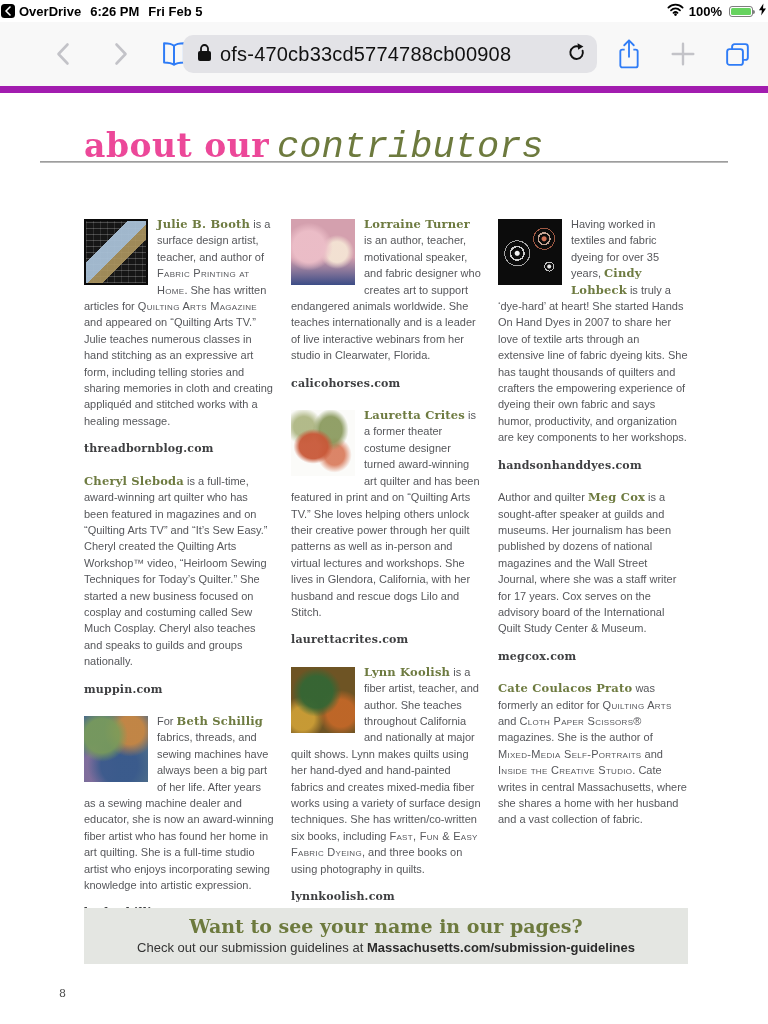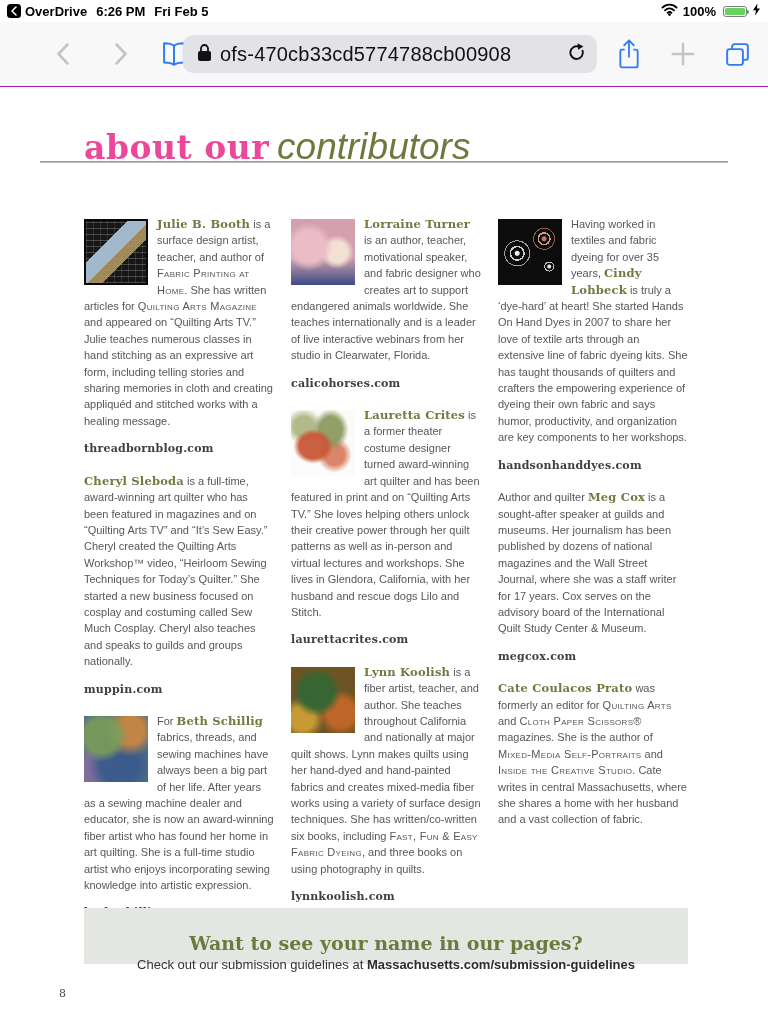--- a/index.html
+++ b/index.html
@@ -1,51 +1,51 @@
 <!DOCTYPE html>
 <html><head>
 <meta charset="utf-8">
 <style>
   html,body{margin:0;padding:0;width:768px;height:1024px;background:#fff;
     font-family:"Liberation Sans",sans-serif;-webkit-text-size-adjust:none;}
   .screen{position:relative;width:768px;height:1024px;overflow:hidden;background:#fff;}
 
   
   .status-bar{position:absolute;top:0;left:0;width:768px;height:22px;background:#fff;
-    display:flex;justify-content:space-between;align-items:center;padding:0 7px;box-sizing:border-box;
+    display:flex;justify-content:space-between;align-items:center;padding:0 1px;box-sizing:border-box;
     font-size:13px;font-weight:bold;color:#000;}
   .status-left{display:flex;align-items:center;gap:9px;}
   .app-chip{display:flex;align-items:center;gap:4px;}
   .app-chip .chip-ico{width:14px;height:14px;background:#000;border-radius:3.5px;
     display:flex;align-items:center;justify-content:center;}
   .status-right{display:flex;align-items:center;gap:5px;}
   .battery{position:relative;width:24px;height:11px;border:1px solid rgba(0,0,0,.5);
     border-radius:3px;padding:1px;box-sizing:border-box;margin-left:2px;}
   .battery::after{content:"";position:absolute;right:-3px;top:3px;width:2px;height:4px;
     background:rgba(0,0,0,.5);border-radius:0 2px 2px 0;}
   .batt-fill{display:block;width:100%;height:100%;background:#67d35f;border-radius:1.5px;}
 
   
   .toolbar{position:absolute;top:22px;left:0;width:768px;height:64px;background:#f8f8f8;
-    border-bottom:1px solid #a21caf;}
+    border-bottom:7px solid #a21caf;}
   .tb{position:absolute;top:0;height:64px;display:flex;align-items:center;justify-content:center;}
   .tb-back{left:48px;width:30px;} .tb-fwd{left:106px;width:30px;} .tb-book{left:156px;width:36px;}
   .addr-pill{position:absolute;left:183px;top:13px;width:414px;height:38px;background:#e3e3e7;
     border-radius:10px;display:flex;align-items:center;padding:0 10px 0 14px;box-sizing:border-box;}
   .addr-url{flex:1;font-size:20px;color:#111;letter-spacing:.2px;white-space:nowrap;overflow:hidden;
     margin-left:8px;
     -webkit-mask-image:linear-gradient(to right,#000 88%,transparent 99%);
     mask-image:linear-gradient(to right,#000 88%,transparent 99%);}
   .tb-share{left:612px;width:34px;} .tb-plus{left:666px;width:34px;} .tb-tabs{left:720px;width:34px;}
 
   
   .page-title{position:absolute;top:126px;left:84px;white-space:nowrap;z-index:2;}
   .title-main{font-family:"DejaVu Serif","Liberation Serif",serif;font-weight:bold;
     font-size:33px;color:#ec4899;letter-spacing:.5px;}
-  .title-script{font-family:Liberation Sans, sans-serif;font-style:italic;
+  .title-script{font-family:Liberation Mono, monospace;font-style:italic;
     font-size:37px;color:#6d7a3e;margin-left:8px;}
   .title-rule{position:absolute;top:161px;left:40px;width:688px;height:2px;
     background:linear-gradient(to bottom,#8f8f8f,#c9c9c9);z-index:1;}
 
   .columns{position:absolute;top:216px;left:84px;width:604px;display:flex;gap:17px;}
   .col{width:190px;}
   .bio{margin:0 0 15px 0;font-size:11px;line-height:16.4px;color:#56575b;}
   .bio::after{content:"";display:block;clear:both;}
   .bio p{margin:0;}
   .bio .name{font-family:"DejaVu Serif","Liberation Serif",serif;font-weight:bold;
@@ -80,21 +80,21 @@
   .thumb-cindy-lohbeck{background:
     radial-gradient(circle at 30% 52%,rgba(255,255,255,.95) 0 2px,transparent 3px),
     radial-gradient(circle at 30% 52%,transparent 0 6px,rgba(255,255,255,.8) 6px 7.5px,transparent 7.5px 12px,rgba(230,230,230,.7) 12px 13px,transparent 13px),
     radial-gradient(circle at 72% 30%,rgba(220,120,90,.95) 0 2px,transparent 3px),
     radial-gradient(circle at 72% 30%,transparent 0 5px,rgba(240,200,180,.8) 5px 6.5px,transparent 6.5px 10px,rgba(220,120,90,.7) 10px 11px,transparent 11px),
     radial-gradient(circle at 80% 72%,rgba(255,255,255,.9) 0 1.5px,transparent 2.5px),
     radial-gradient(circle at 80% 72%,transparent 0 4px,rgba(255,255,255,.75) 4px 5px,transparent 5px),#0c0c0c;}
 
   
   .banner{position:absolute;top:908px;left:84px;width:604px;height:56px;background:#e4e6e2;
-    text-align:center;box-sizing:border-box;padding-top:24px;}
+    text-align:center;box-sizing:border-box;padding-top:7px;}
   .banner-heading{font-family:"DejaVu Serif","Liberation Serif",serif;font-weight:bold;
     font-size:19px;color:#6d7a3e;margin:0;}
   .banner-line{font-size:13px;color:#333;margin:3px 0 0 0;}
   .banner-line b{color:#2b2b2b;}
   .page-number{position:absolute;left:59px;top:987px;font-family:"DejaVu Serif","Liberation Serif",serif;
     font-size:11px;color:#4a4a4a;}
   .footer-line{position:absolute;top:990px;left:0;width:768px;text-align:center;
     font-family:"DejaVu Serif","Liberation Serif",serif;font-size:9.5px;letter-spacing:2.2px;color:#4c4c4e;margin-top:48px;}
   .footer-sep{display:inline-block;margin:0 10px;color:#4c4c4e;font-size:11px;vertical-align:-1px;}
 </style>

